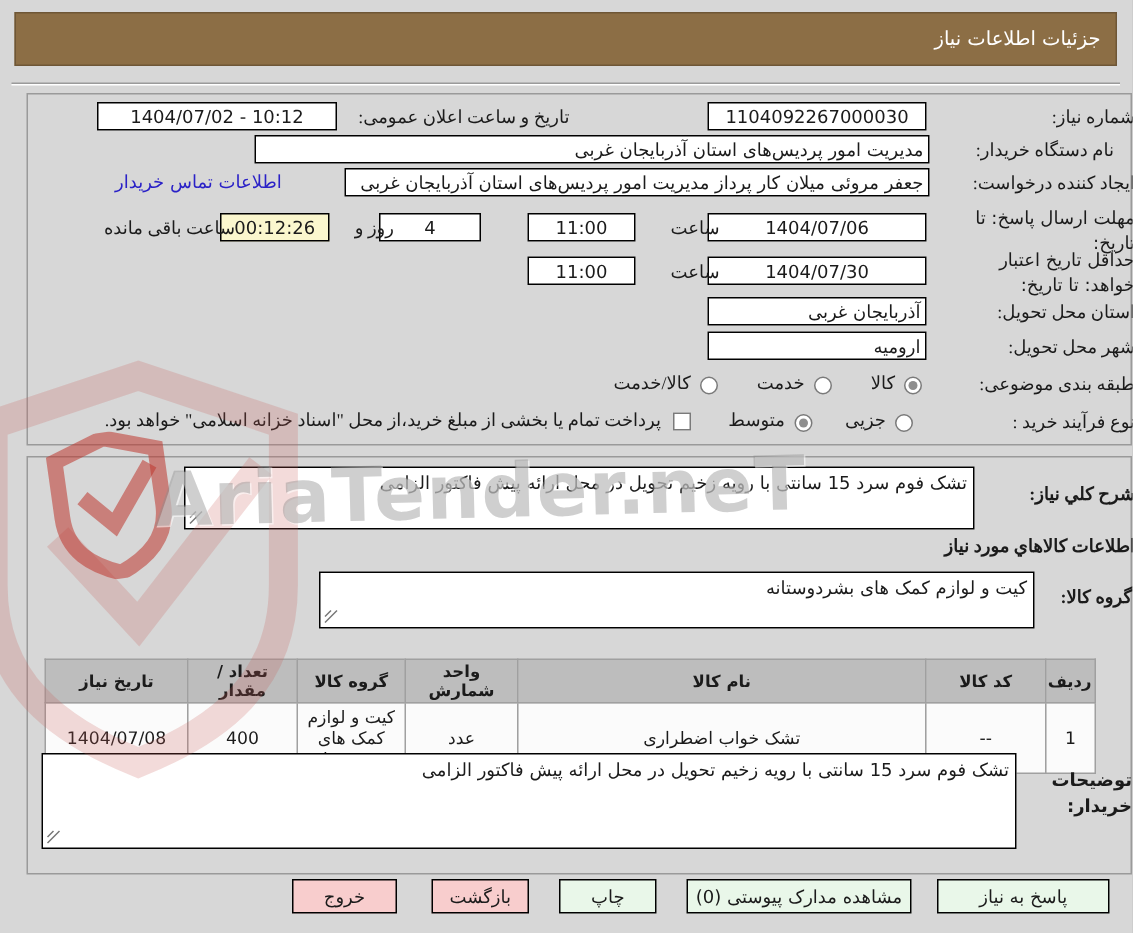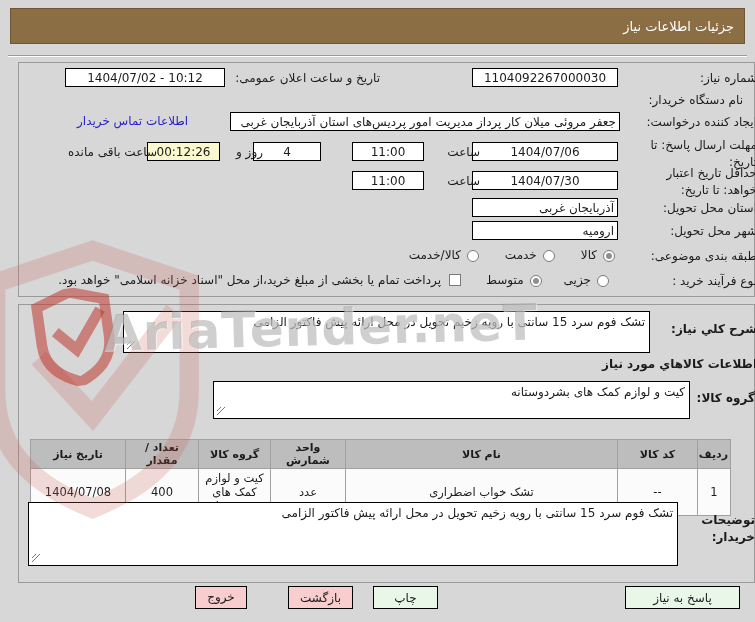--- a/index.html
+++ b/index.html
@@ -9,21 +9,21 @@
   
   .titlebar{left:10px;top:8px;width:735px;height:36px;background:#8C6E45;color:#fff;display:flex;align-items:center;padding:0 10px;box-sizing:border-box;font-size:13px;border:1px solid #6e5636;}
   .groove{left:8px;top:55px;width:739px;height:0;border-top:1px solid #9a9a9a;border-bottom:1px solid #ffffff;}
   .section{border:1px solid #9a9a9a;background:transparent;}
   #sec1{left:18px;top:62px;width:735px;height:233px;}
   #sec2{left:18px;top:304px;width:735px;height:277px;}
   
   .field{background:#fff;border:1px solid #000;height:19px;box-sizing:border-box;display:flex;align-items:center;overflow:hidden;font-size:12px;}
   .f-center{justify-content:center;}
   .f-start{padding:0 3px;justify-content:flex-start;}
-  .lbl{white-space:nowrap;font-size:12px;}
+  .lbl{white-space:nowrap;font-size:12px;font-family:Liberation Serif, serif;}
   .lbl2{font-size:12px;text-align:right;line-height:1.45;}
   .bold{font-weight:bold;}
   .link{color:#2A21C7;cursor:pointer;white-space:nowrap;}
   .yellow{background:#FBF7CE;}
   
   .optrow{display:flex;align-items:center;}
   .pair{display:flex;align-items:flex-end;gap:6px;}
   .radio{width:12px;height:12px;border:1px solid #7a7a7a;border-radius:50%;background:#fff;position:relative;flex:none;box-sizing:border-box;}
   .radio.sel::after{content:"";position:absolute;inset:2px;border-radius:50%;background:#8f8f8f;}
   .checkbox{width:12px;height:12px;border:1px solid #7a7a7a;background:#fff;flex:none;box-sizing:border-box;}
@@ -57,20 +57,23 @@
   <span class="abs lbl" style="right:10px;top:71px;">شماره نیاز:</span>
   <div class="abs field f-center" style="left:472px;top:68px;width:146px;">
       <span dir="ltr">1104092267000030</span>
     </div>
   <span class="abs lbl" style="right:387px;top:71px;">تاریخ و ساعت اعلان عمومی:</span>
   <div class="abs field f-center" style="left:65px;top:68px;width:160px;">
       <span dir="ltr">1404/07/02 - 10:12</span>
     </div>
 
   <span class="abs lbl" style="right:24px;top:93px;">نام دستگاه خریدار:</span>
+  <div class="abs field f-start" style="left:170px;top:90px;width:450px;">
+      <span>مدیریت امور پردیس‌های استان آذربایجان غربی</span>
+    </div>
 
   <span class="abs lbl" style="right:10px;top:115px;">ایجاد کننده درخواست:</span>
   <div class="abs field f-start" style="left:230px;top:112px;width:390px;">
       <span>جعفر مروئی میلان کار پرداز مدیریت امور پردیس‌های استان آذربایجان غربی</span>
     </div>
   <span class="abs link" style="left:77px;top:114px;">اطلاعات تماس خریدار</span>
 
   <div class="abs lbl2" style="right:10px;top:137px;width:120px;">مهلت ارسال پاسخ: تا تاریخ:</div>
   <div class="abs field f-center" style="left:472px;top:142px;width:146px;">
       <span dir="ltr">1404/07/06</span>
@@ -196,23 +199,24 @@
 
   <div class="abs lbl2 bold" style="right:12px;top:512px;width:66px;">توضیحات خریدار:</div>
   <div class="abs ta" style="left:28px;top:502px;width:650px;height:64px;">
     <span>تشک فوم سرد 15 سانتی با رویه زخیم تحویل در محل ارائه پیش فاکتور الزامی</span>
     <svg class="grip" width="10" height="10">
         <path d="M1 9 L9 1 M1 5 L5 1" stroke="#777" fill="none"></path>
       </svg>
   </div>
 
   <div class="btn green" style="left:625px;width:115px;">پاسخ به نیاز</div>
+  <div class="btn green" style="left:458px;width:150px;">مشاهده مدارک پیوستی (0)</div>
   <div class="btn green" style="left:373px;width:65px;">چاپ</div>
   <div class="btn pink" style="left:288px;width:65px;">بازگشت</div>
-  <div class="btn pink" style="left:195px;width:52px;font-family:Liberation Serif, serif;">خروج</div>
+  <div class="btn pink" style="left:195px;width:70px;">خروج</div>
 
   <svg class="abs wm" style="left:-15px;top:232px;" width="215" height="295" viewBox="0 0 100 130">
     <path d="M50 5 L95 20 V70 C95 100 75 115 50 125 C25 115 5 100 5 70 V20 Z" fill="none" stroke="rgba(200,90,85,0.22)" stroke-width="9"></path>
     <path d="M25 55 L50 82 L88 33" fill="none" stroke="rgba(200,90,85,0.22)" stroke-width="9"></path>
   </svg>
   <svg class="abs wm" style="left:30px;top:288px;transform:rotate(-8deg);" width="90" height="98" viewBox="0 0 100 130">
     <path d="M50 5 L95 20 V70 C95 100 75 115 50 125 C25 115 5 100 5 70 V20 Z" fill="none" stroke="rgba(190,55,45,0.55)" stroke-width="14"></path>
     <path d="M25 55 L50 82 L88 33" fill="none" stroke="rgba(190,55,45,0.55)" stroke-width="14"></path>
   </svg>
   <div class="abs wm wm-text" style="left:103px;top:299px;">AriaTender.neT</div>

